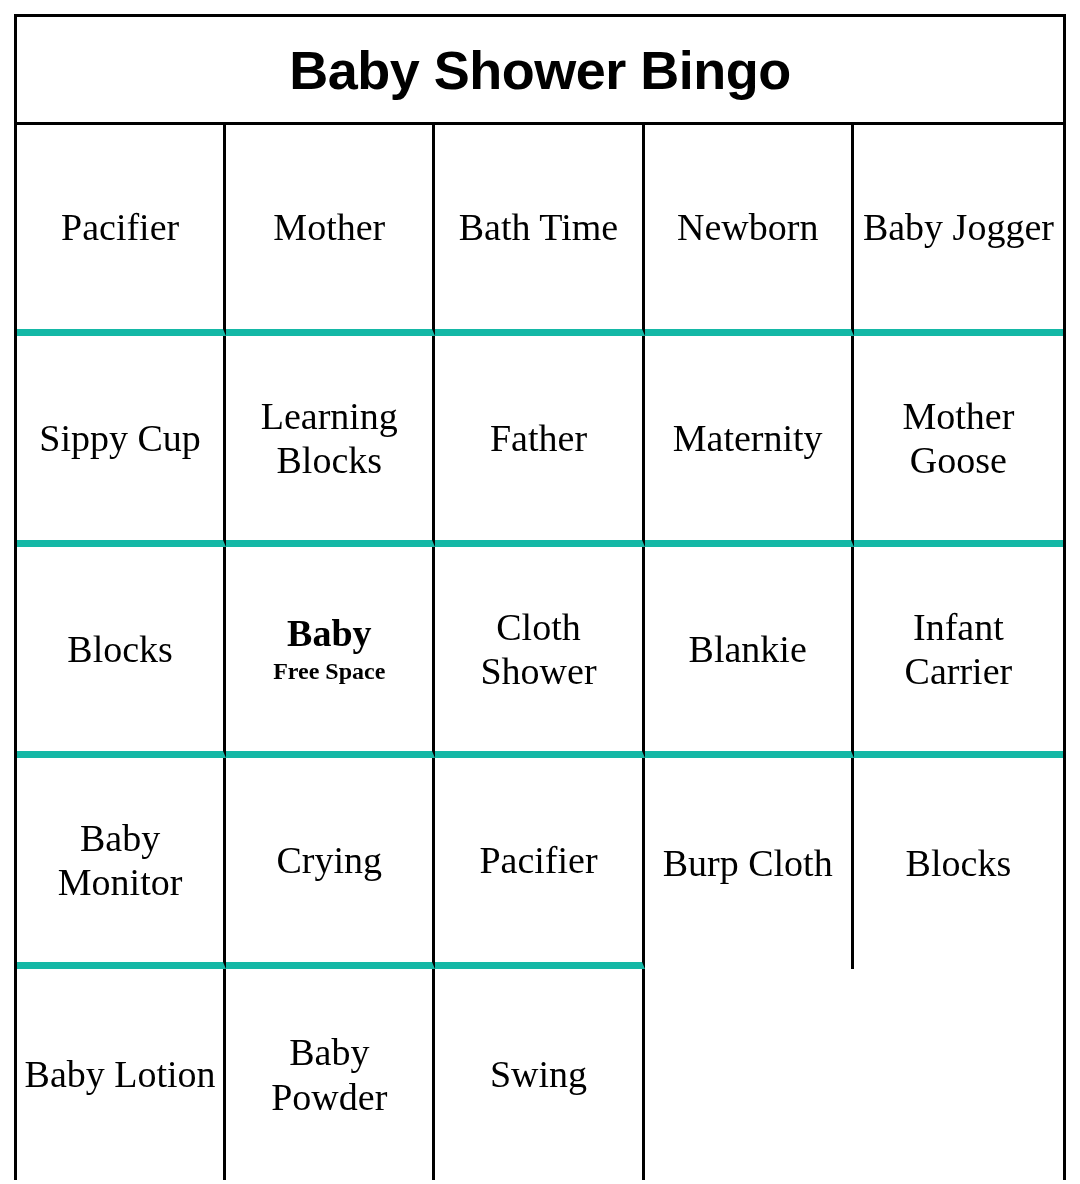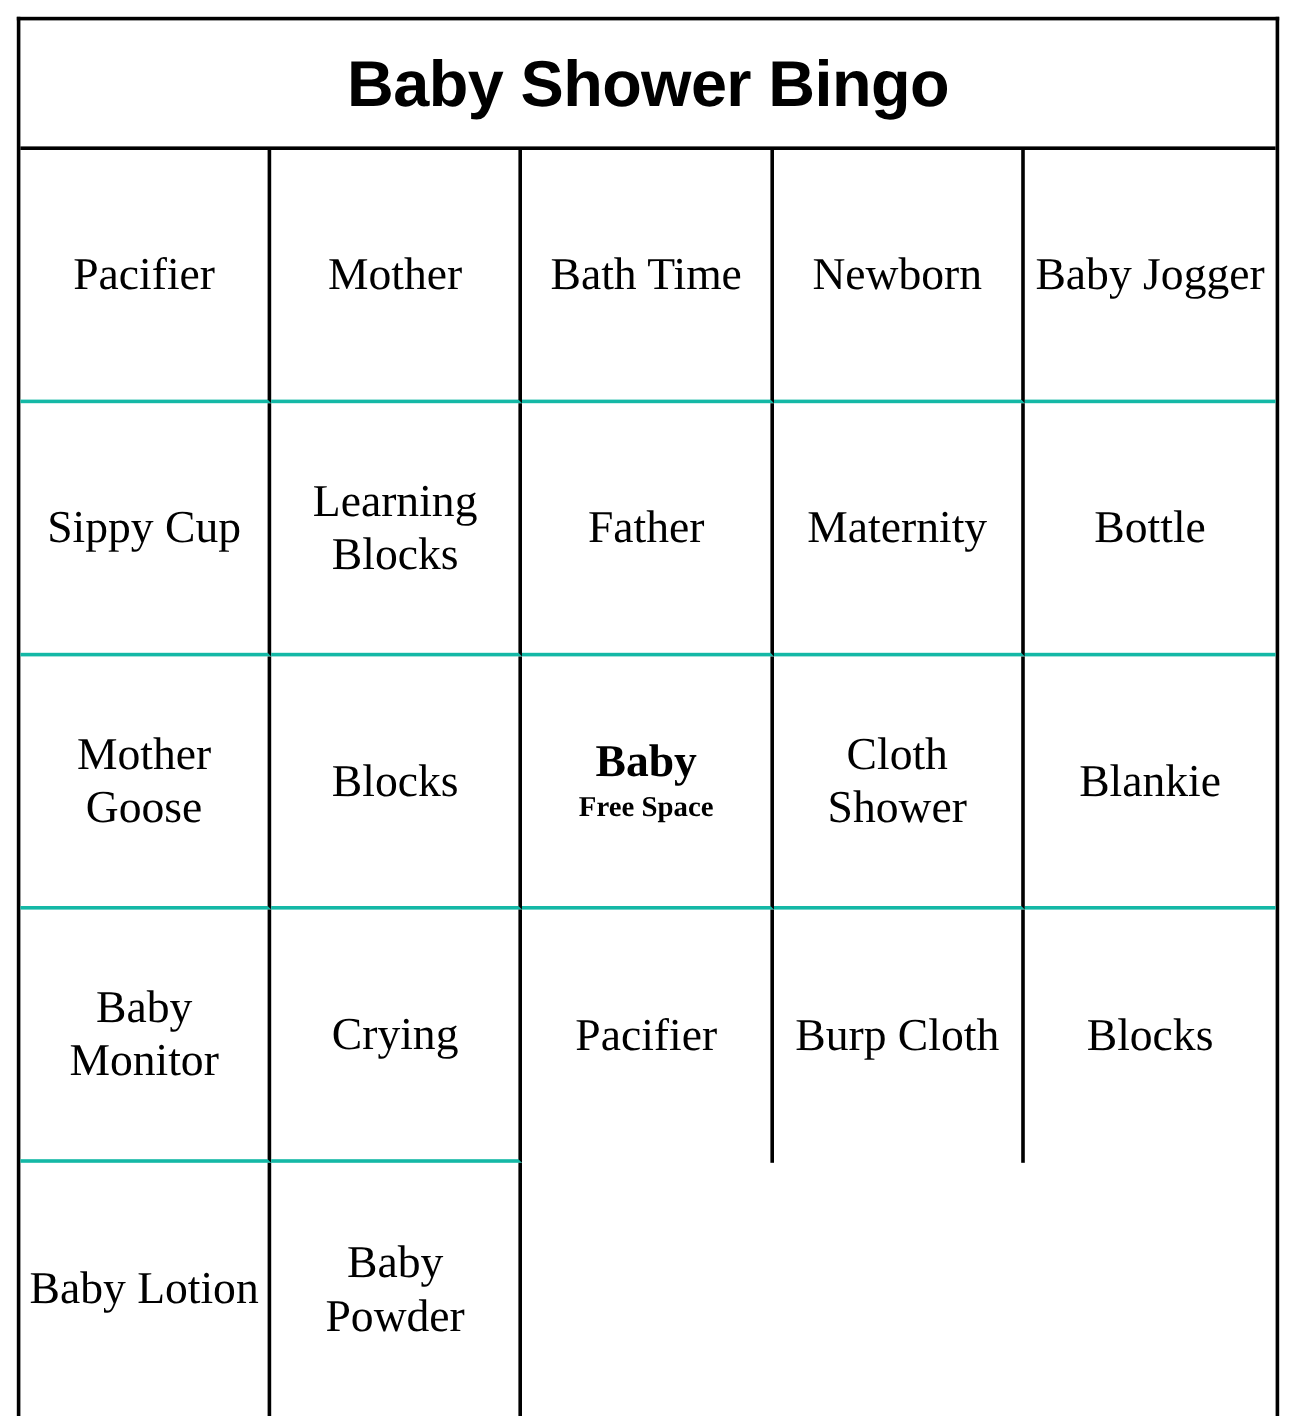--- a/index.html
+++ b/index.html
@@ -42,21 +42,21 @@
     line-height: 1;
     text-align: left;
   }
   .grid {
     display: grid;
     grid-template-columns: repeat(5, 1fr);
     grid-template-rows: repeat(5, 211px);
   }
   .cell {
     border-right: 3px solid #000000;
-    border-bottom: 3px solid #14b8a6;
+    border-bottom: 7px solid #14b8a6;
     box-sizing: border-box;
     display: flex;
     flex-direction: column;
     align-items: center;
     justify-content: center;
     text-align: center;
     padding: 4px 6px;
     overflow: hidden;
   }
   .cell:nth-child(5n) {
@@ -119,43 +119,44 @@
       <div class="cell">
         <span class="cell-text">Learning
 Blocks</span>
       </div>
       <div class="cell">
         <span class="cell-text">Father</span>
       </div>
       <div class="cell">
         <span class="cell-text">Maternity</span>
       </div>
-      <div class="cell">
-        <span class="cell-text">Bottle</span>
-      </div>
 
       <div class="cell">
         <span class="cell-text">Mother
 Goose</span>
       </div>
       <div class="cell">
         <span class="cell-text">Blocks</span>
       </div>
       <div class="cell free">
         <span class="free-main">Baby</span>
         <span class="free-sub">Free Space</span>
       </div>
       <div class="cell">
         <span class="cell-text">Cloth
 Shower</span>
       </div>
       <div class="cell">
         <span class="cell-text">Blankie</span>
       </div>
 
+      <div class="cell">
+        <span class="cell-text">Infant
+Carrier</span>
+      </div>
       <div class="cell">
         <span class="cell-text">Baby
 Monitor</span>
       </div>
       <div class="cell">
         <span class="cell-text">Crying</span>
       </div>
       <div class="cell">
         <span class="cell-text">Pacifier</span>
       </div>
@@ -166,16 +167,19 @@
       <div class="cell">
         <span class="cell-text">Blocks</span>
       </div>
       <div class="cell">
         <span class="cell-text">Baby Lotion</span>
       </div>
       <div class="cell">
         <span class="cell-text">Baby
 Powder</span>
       </div>
+      <div class="cell">
+        <span class="cell-text">Swing</span>
+      </div>
 
     </div>
   </div>
 </div>
 
 </body></html>

